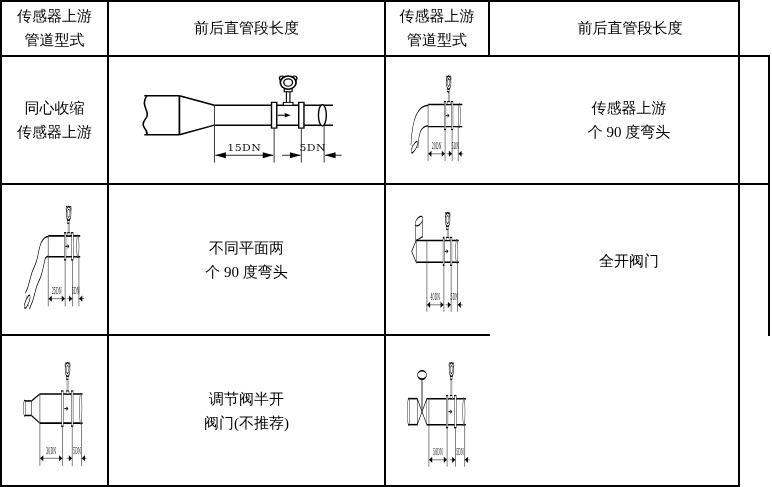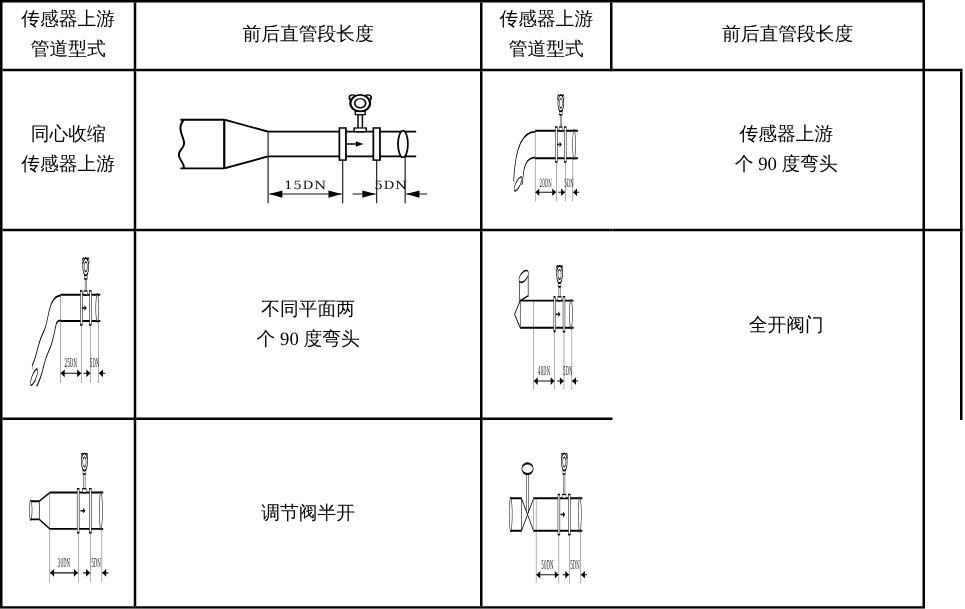--- a/index.html
+++ b/index.html
@@ -263,20 +263,21 @@
         <text x="126" y="133" text-anchor="middle" font-size="12.5" fill="#111" font-family="&quot;DejaVu Serif&quot;, serif" letter-spacing="0.5">30DN</text>
         <line x1="184" y1="139" x2="205" y2="139" stroke="#111" stroke-width="1.1"></line>
         <polygon points="205,139 193,135 193,143" fill="#000"></polygon>
         <line x1="242" y1="139" x2="261" y2="139" stroke="#111" stroke-width="1.1"></line>
         <polygon points="242,139 254,135 254,143" fill="#000"></polygon>
         <text x="223.5" y="133" text-anchor="middle" font-size="12.5" fill="#111" font-family="&quot;DejaVu Serif&quot;, serif" letter-spacing="0.5">5DN</text>
       </svg>
   </div>
   <div class="cell label-cell last-row">
     <span class="label-line">调节阀半开</span>
+    <span class="label-line">阀门(不推荐)</span>
   </div>
   <div class="cell diag-cell last-row last-col">
     <svg class="diagram" id="diag5" preserveAspectRatio="none" viewBox="0 0 284 153">
         <line x1="24" y1="61" x2="60" y2="61" stroke="#000" stroke-width="2"></line>
         <line x1="24" y1="95" x2="60" y2="95" stroke="#000" stroke-width="2"></line>
         <ellipse cx="26" cy="78" rx="4.5" ry="17.5" fill="#fff" stroke="#000" stroke-width="1.6"></ellipse>
         <rect x="76" y="34" width="6" height="44" fill="#fff" stroke="#000" stroke-width="1.6"></rect>
         <ellipse cx="79" cy="30" rx="18" ry="5.5" fill="#fff" stroke="#000" stroke-width="2.2"></ellipse>
         <polygon points="60,61 60,95 79,78" fill="#fff" stroke="#000" stroke-width="1.8"></polygon>
         <polygon points="98,61 98,95 79,78" fill="#fff" stroke="#000" stroke-width="1.8"></polygon>

